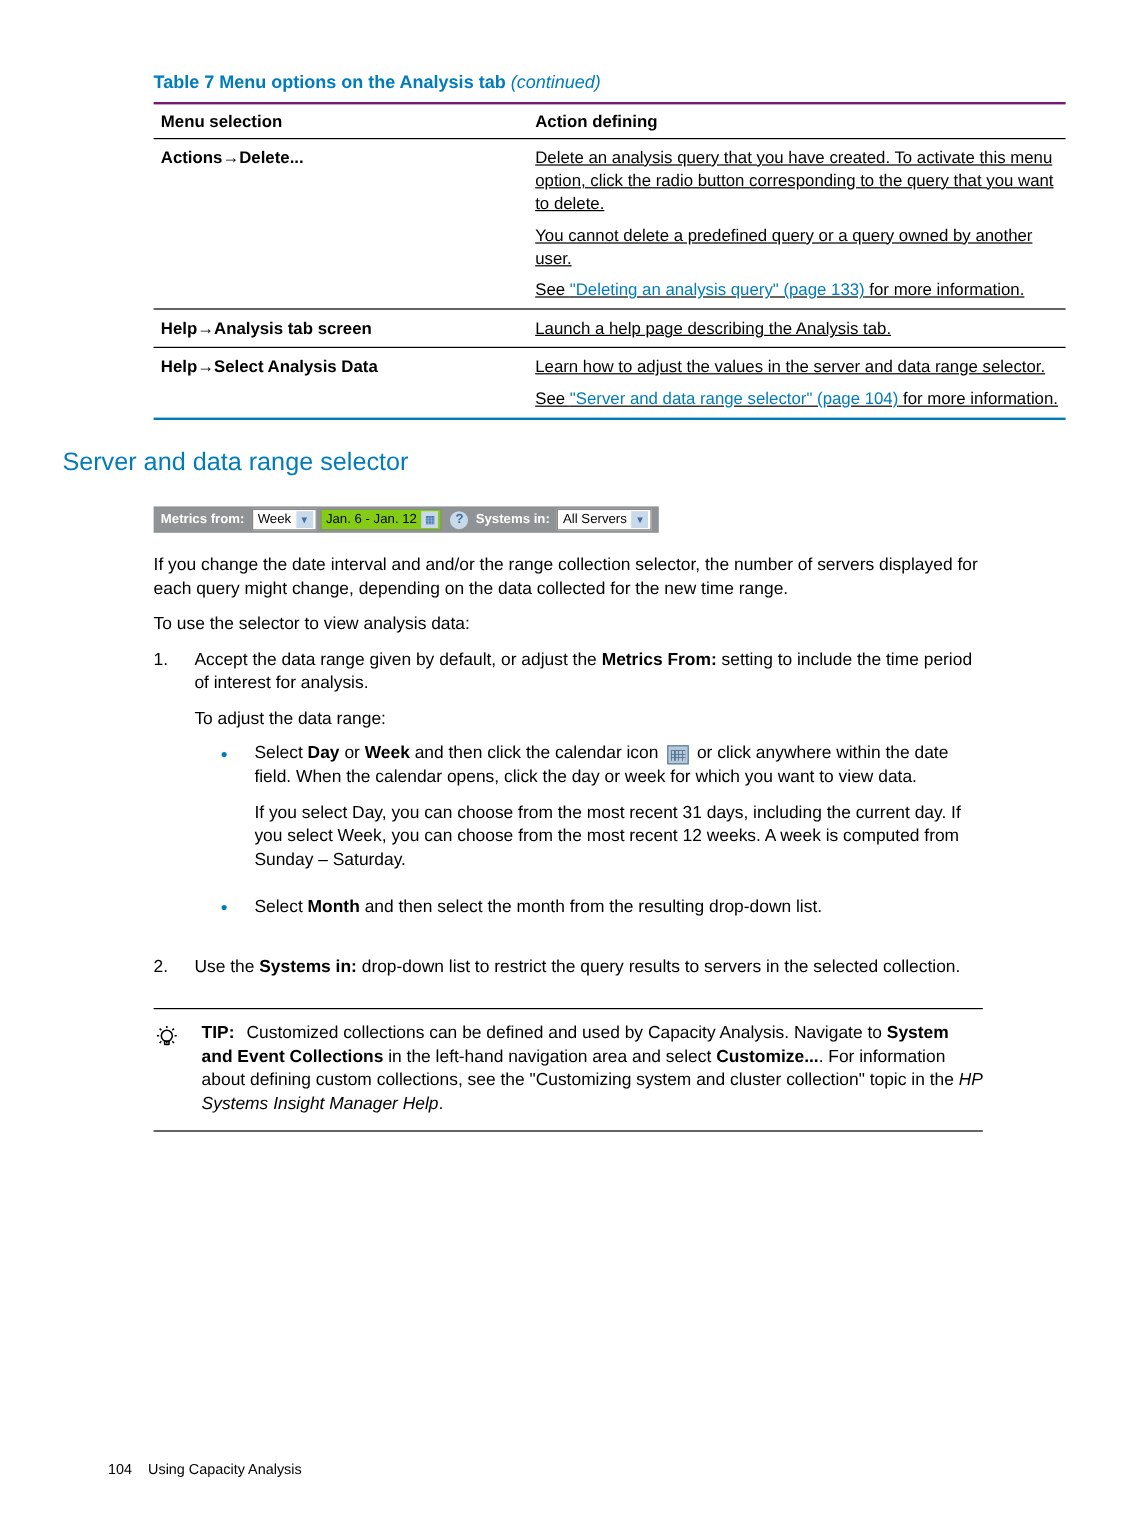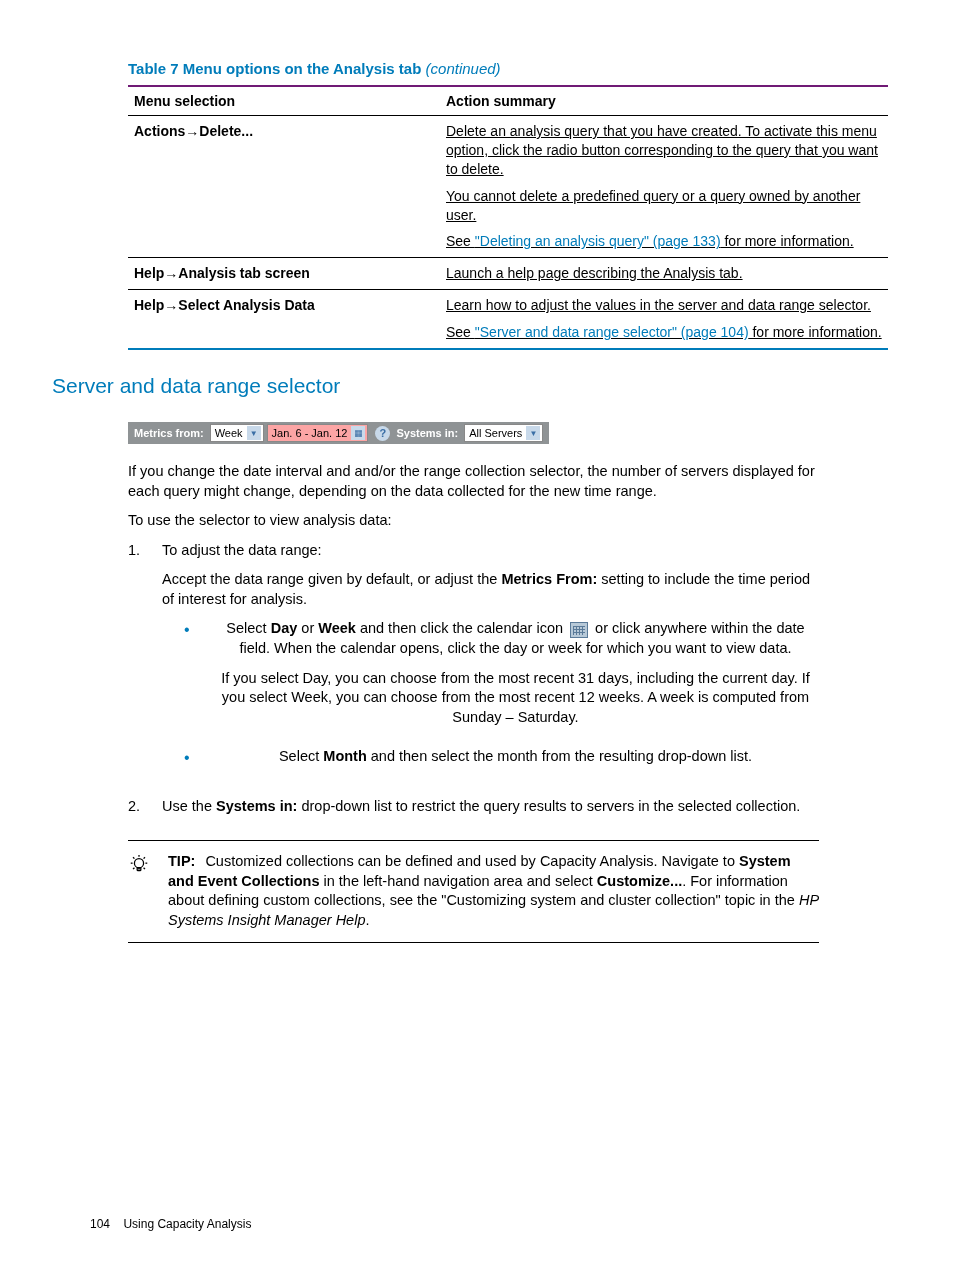--- a/index.html
+++ b/index.html
@@ -90,21 +90,21 @@
   }
   .toolbar .sel .arrow {
     width: 14px; height: 14px;
     background: #c8d9ea;
     margin-left: 4px;
     display: inline-flex; align-items: center; justify-content: center;
     color: #3a6ea5;
     font-size: 8px;
   }
   .toolbar .date {
-    background: #fca5a5; color:#000; border:1px solid #888;
+    background: #84cc16; color:#000; border:1px solid #888;
     height:16px; display:inline-flex; align-items:center;
     padding: 0 2px 0 4px; margin-right:3px;
   }
   .toolbar .date .cal-icon {
     width:14px; height:14px; background:#c8d9ea; margin-left:4px;
     display:inline-flex; align-items:center; justify-content:center;
     font-size:9px; color:#3a6ea5;
   }
   .toolbar .help-circle {
     width:15px; height:15px; border-radius:50%;
@@ -124,21 +124,21 @@
   .ul {
     margin: 0 0 0 22px;
     padding: 0;
   }
   .ul .uli {
     display: flex;
     margin-bottom: 10px;
     line-height: 1.35;
   }
   .ul .bullet { color: #007cba; width: 28px; flex:none; font-size:16px; }
-  .ul .uli-body { flex:1;text-align:center; }
+  .ul .uli-body { flex:1; }
   .ul .uli-body p { margin: 0 0 10px 0; }
   .inline-cal {
     display:inline-block; width:16px; height:14px;
     background:#b7c9d8; border:1px solid #5a7a99;
     vertical-align:middle; margin: 0 3px;
     position:relative;
   }
   .inline-cal::before{
     content:""; position:absolute; top:3px; left:2px; right:2px; bottom:2px;
     background: repeating-linear-gradient(#5a7a99 0 1px, transparent 1px 3px),
@@ -177,21 +177,21 @@
 <div class="page">
 
   <div class="table-caption">
     <span>Table 7 Menu options on the Analysis tab </span><span class="cont">(continued)</span>
   </div>
 
   <table class="menu-table">
     <thead>
       <tr>
         <th>Menu selection</th>
-        <th>Action summary</th>
+        <th>Action defining</th>
       </tr>
     </thead>
     <tbody>
       <tr>
         <td class="left">Actions→Delete...</td>
         <td>
           <p class="cell-p">Delete an analysis query that you have created. To activate this menu option, click the radio button corresponding to the query that you want to delete.</p>
           <p class="cell-p">You cannot delete a predefined query or a query owned by another user.</p>
           <p class="cell-p">
             <span>See </span><span class="link">"Deleting an analysis query" (page 133)</span><span> for more information.</span>
@@ -237,24 +237,24 @@
     </span>
   </div>
 
   <p class="body-text">If you change the date interval and and/or the range collection selector, the number of servers displayed for each query might change, depending on the data collected for the new time range.</p>
   <p class="body-text">To use the selector to view analysis data:</p>
 
   <div class="ol">
     <div class="li">
       <div class="num">1.</div>
       <div class="li-body">
-        <p>To adjust the data range:</p>
         <p>
           <span>Accept the data range given by default, or adjust the </span><span class="bold">Metrics From:</span><span> setting to include the time period of interest for analysis.</span>
         </p>
+        <p>To adjust the data range:</p>
 
         <div class="ul">
           <div class="uli">
             <div class="bullet">•</div>
             <div class="uli-body">
               <p>
                 <span>Select </span><span class="bold">Day</span><span> or </span><span class="bold">Week</span><span> and then click the calendar icon </span><span class="inline-cal"></span><span> or click anywhere within the date field. When the calendar opens, click the day or week for which you want to view data.</span>
               </p>
               <p>If you select Day, you can choose from the most recent 31 days, including the current day. If you select Week, you can choose from the most recent 12 weeks. A week is computed from Sunday – Saturday.</p>
             </div>

